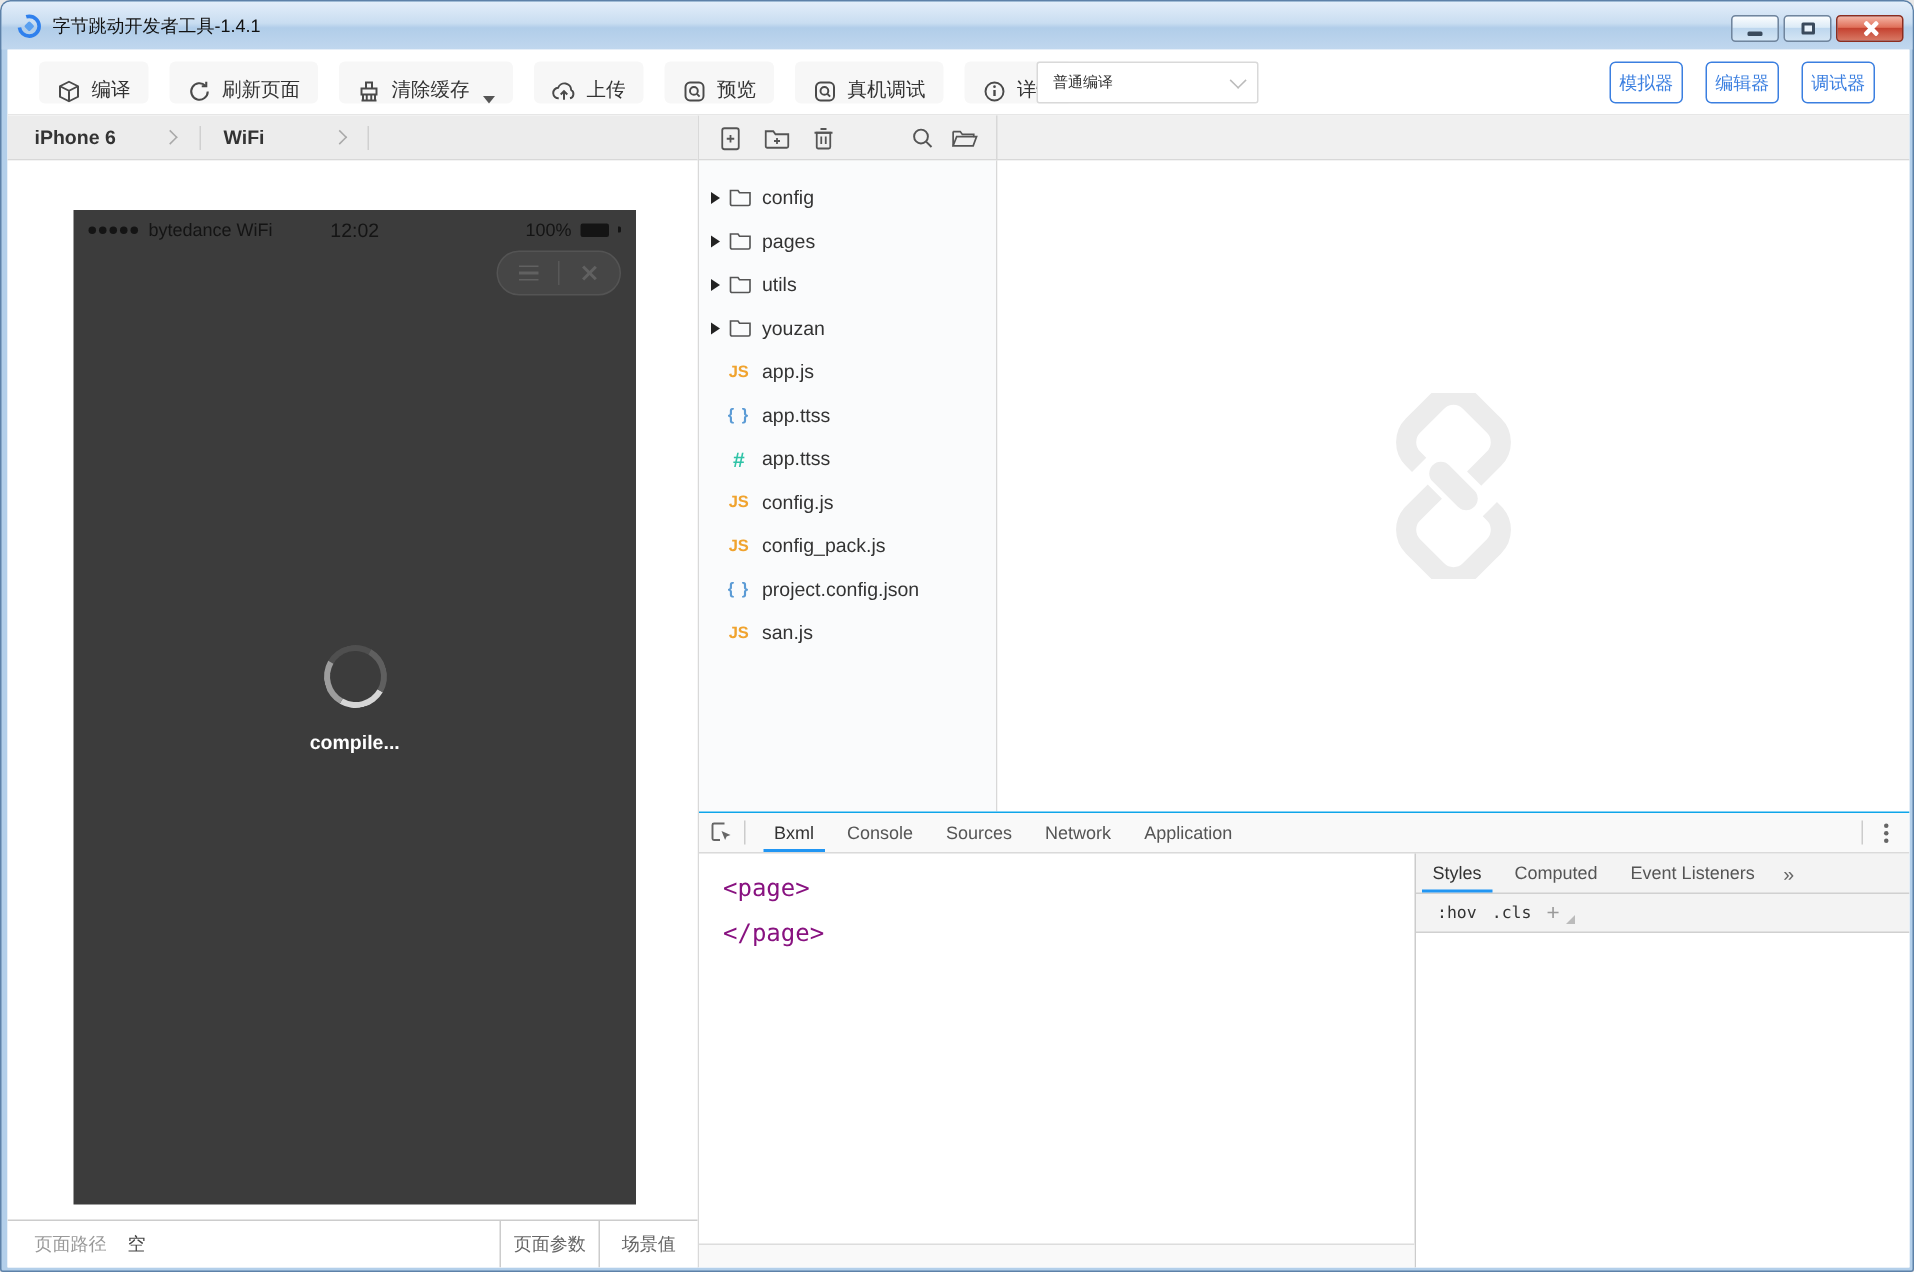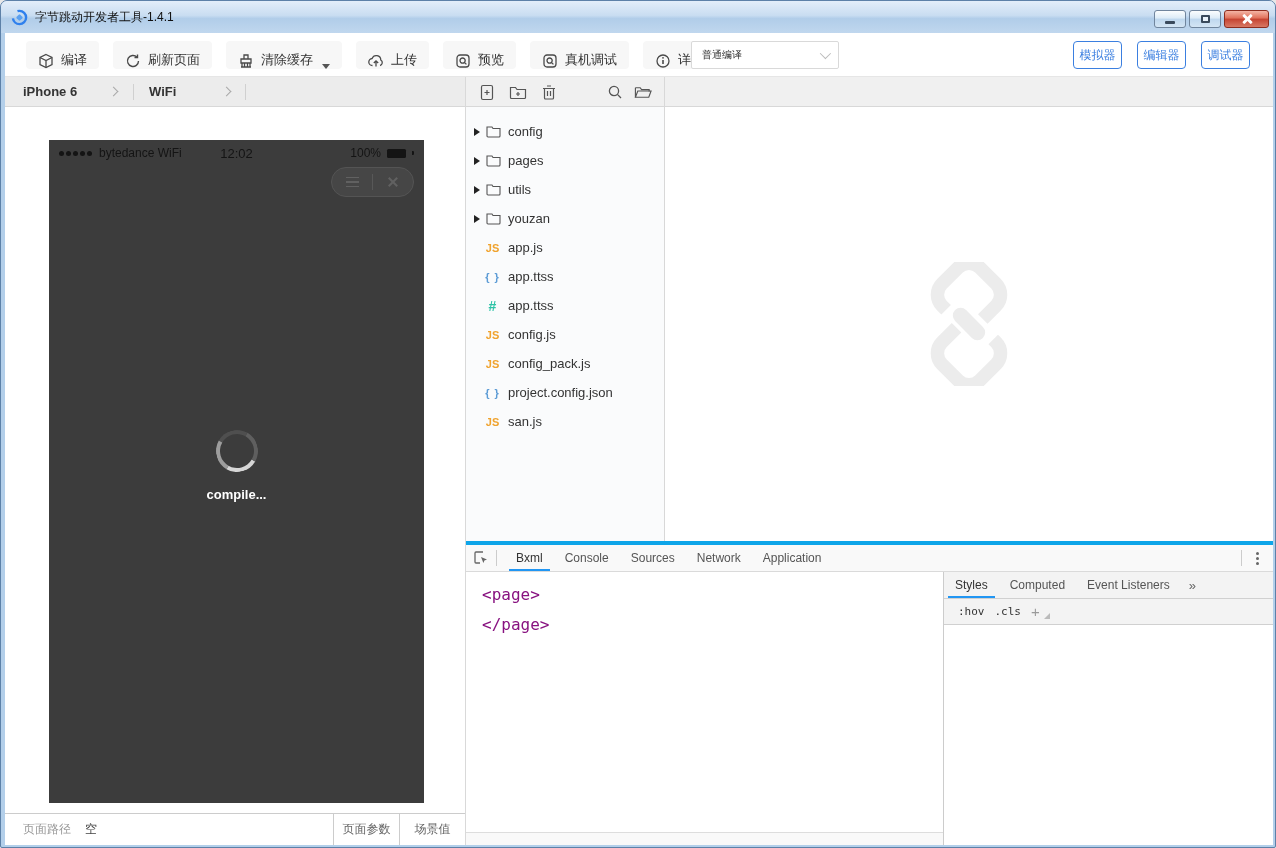--- a/index.html
+++ b/index.html
@@ -85,21 +85,21 @@
   .tree-row{ display:flex; align-items:center; height:29px; padding-left:8px; font-size:13px; color:#333; cursor:pointer;}
   .tri{ width:0; height:0; border-left:6px solid #222; border-top:4px solid transparent; border-bottom:4px solid transparent; margin-right:6px;}
   .f-icon{ margin-right:7px; display:flex; }
   .badge{ width:17px; margin-left:10px; margin-right:7px; font-weight:bold; font-size:11px; text-align:center;}
   .badge.js{ color:#f0a32e; }
   .badge.json{ color:#5b9bd5; letter-spacing:1px;}
   .badge.ttss{ color:#2fc3a7; font-size:14px;}
   .viewport{ flex:1; height:100%; background:#fff; position:relative;}
   .watermark{ position:absolute; left:50%; top:50%; transform:translate(-50%,-50%);}
   
-  .devtools{ position:absolute; left:0; top:464px; width:807px; height:304px; border-top:4px solid #0ea5e9; background:#fff;}
+  .devtools{ position:absolute; left:0; top:464px; width:807px; height:304px; border-top:1px solid #0ea5e9; background:#fff;}
   .dt-tabbar{ position:relative; height:27px; background:#f9f9f9; border-bottom:1px solid #dadada; display:flex; align-items:center;}
   .inspect-btn{ width:30px; height:100%; display:flex; align-items:center; justify-content:center; cursor:pointer;}
   .dt-div{ width:1px; height:16px; background:#ccc; margin-right:8px;}
   .dt-tab{ height:100%; padding:0 11px; display:flex; align-items:center; font-size:12px; color:#555; cursor:pointer; position:relative;}
   .dt-tab.active{ color:#333; }
   .dt-tab.active:after{ content:""; position:absolute; left:4px; right:4px; bottom:0; height:2.5px; background:#2196f3;}
   .dt-more{ position:absolute; right:10px; top:0; height:100%; display:flex; align-items:center; gap:10px;}
   .kebab{ display:flex; flex-direction:column; gap:2px; cursor:pointer; padding:4px;}
   .kebab i{ width:3px; height:3px; background:#666; border-radius:50%;}
   .dt-body{ display:flex; height:276px;}

